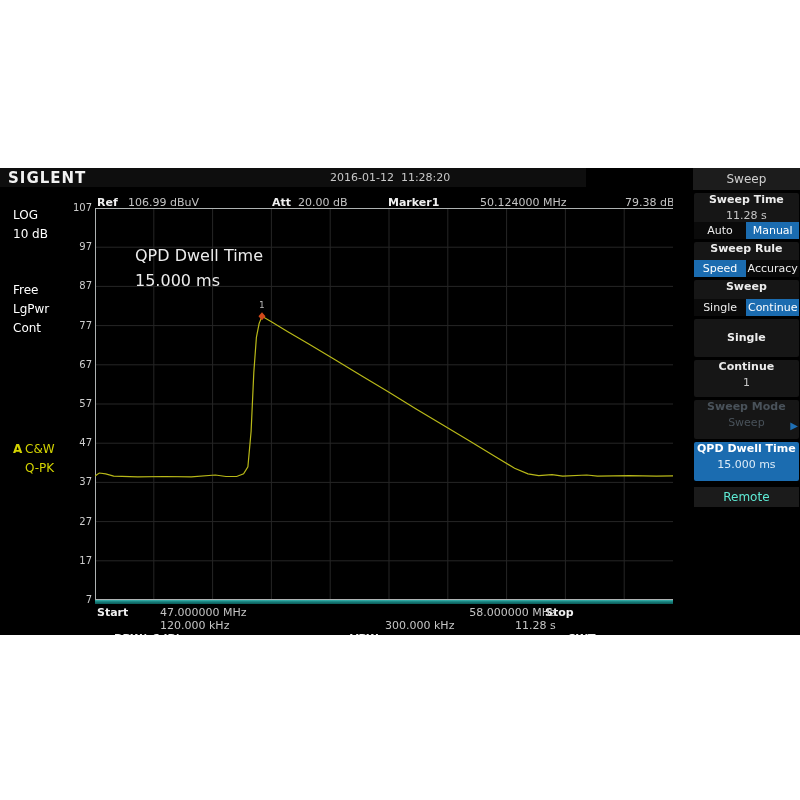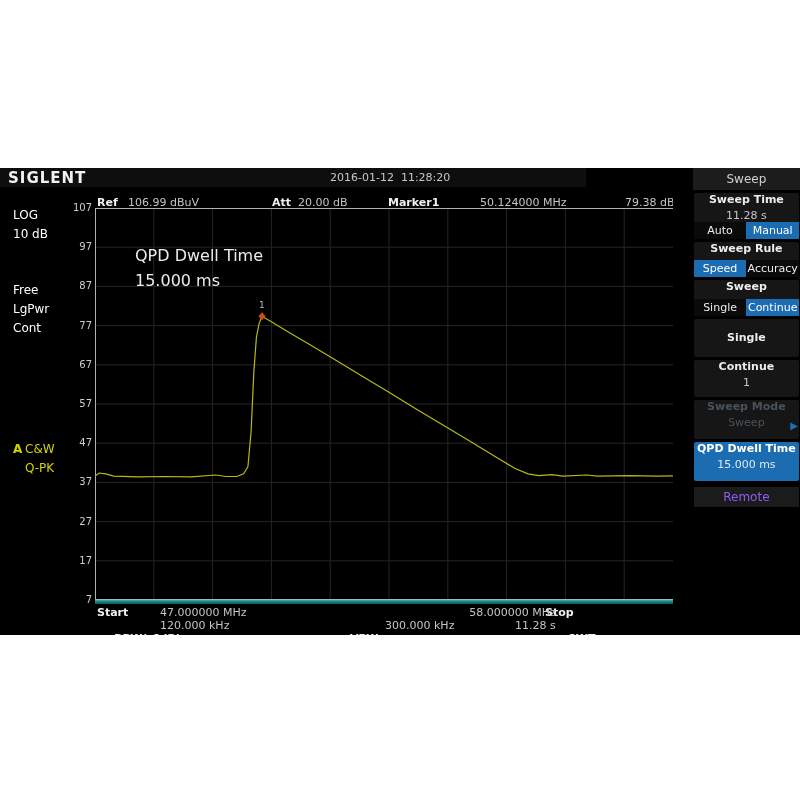--- a/index.html
+++ b/index.html
@@ -39,21 +39,21 @@
   .mtitle{font-size:11px;font-weight:bold;color:#ececec;text-align:center;}
   .mvalue{font-size:11px;color:#c6c6c6;text-align:center;padding-top:3px;}
   .toggle{margin-top:auto;display:flex;height:17px;}
   .opt{flex:1;font-size:11px;line-height:17px;text-align:center;color:#ececec;background:#0a0a0a;}
   .opt.active{background:#1b6cb0;color:#fff;}
   .disabled .mtitle,.disabled .mvalue{color:#49525a;}
   .selected{background:#1b6cb0;}
   .selected .mtitle{color:#fff;}
   .selected .mvalue{color:#dcebf7;}
   .arrow{position:absolute;right:1px;top:20px;color:#1f6fb4;font-size:10px;}
-  .remote{height:20px;line-height:20px;text-align:center;background:#1b1b1b;color:#8b5cf6;font-size:12px;margin:auto 1px 0 1px;}
+  .remote{height:20px;line-height:20px;text-align:center;background:#1b1b1b;color:#5eead4;font-size:12px;margin:auto 1px 0 1px;}
   .box-sweep-time{height:50px;}
   .box-sweep-rule{height:46px;}
   .box-sweep{height:48px;}
   .box-single{height:49px;justify-content:center;}
   .box-single .mtitle{padding-top:0;}
   .box-numbers{height:49px;}
   .box-sweep-mode{height:52px;}
   .box-qpd{height:51px;}
   .box-empty{flex:1;}
 </style>

